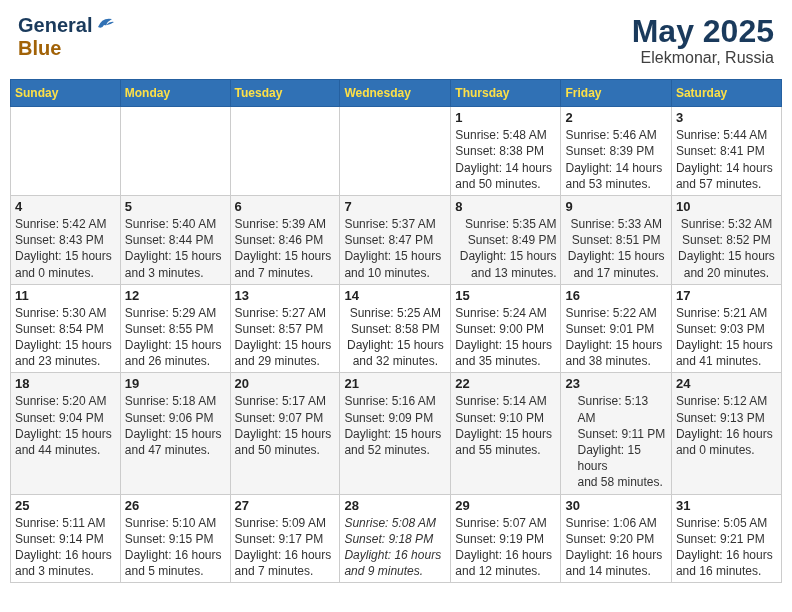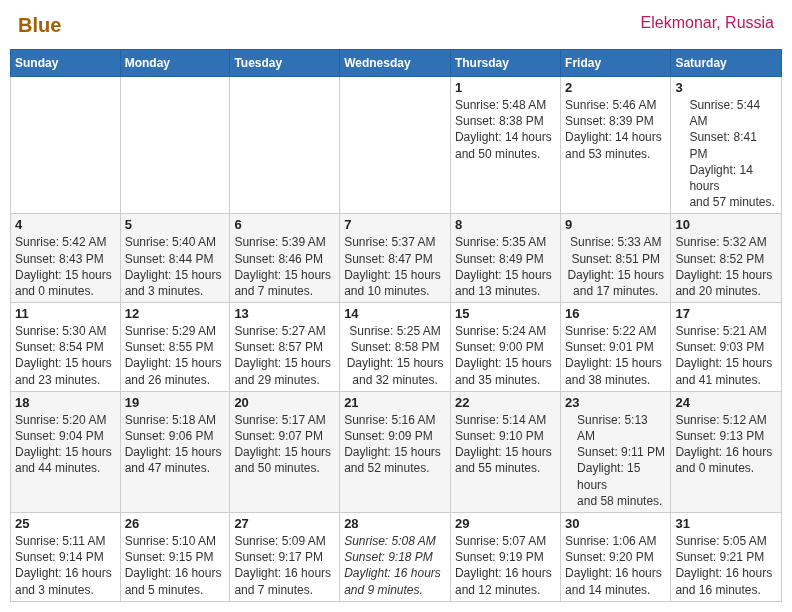--- a/index.html
+++ b/index.html
@@ -21,30 +21,30 @@
       text-align: right;
     }
     .month-title {
       font-size: 32px;
       font-weight: bold;
       color: #1a3a5c;
       line-height: 1.1;
     }
     .location-title {
       font-size: 16px;
-      color: #be185d;
+      color: #404040;
     }
     .calendar-table {
       width: 100%;
       border-collapse: collapse;
       font-size: 11px;
     }
     .calendar-table th {
       background: #3071b5;
-      color: #ffffff;
+      color: #fde047;
       padding: 6px 4px;
       text-align: left;
       font-size: 12px;
       font-weight: bold;
       border: 1px solid #2560a0;
     }
     .calendar-table td {
       border: 1px solid #ccc;
       vertical-align: top;
       padding: 3px 4px;
@@ -84,26 +84,33 @@
       font-size: 20px;
       font-weight: bold;
     }
   </style>
 </head>
 <body>
 
 <div class="header">
   <div class="logo-wrapper">
     <div>
+      <div style="display:flex;align-items:center;">
+        <span class="logo-text-general">General</span>
+        <svg width="22" height="22" viewBox="0 0 22 22" style="margin-left:2px;margin-top:-4px;">
+          <path d="M4 14 Q8 4 18 6 Q14 8 12 12 Q16 8 20 9 Q15 13 10 12 Q8 16 4 14Z" fill="#3071b5"></path>
+        </svg>
+      </div>
       <div>
         <span class="logo-text-blue">Blue</span>
       </div>
     </div>
   </div>
   <div class="title-block">
+    <div class="month-title">May 2025</div>
     <div class="location-title">Elekmonar, Russia</div>
   </div>
 </div>
 
 <table class="calendar-table">
   <thead>
     <tr>
     <th>Sunday</th>
         <th>Monday</th>
         <th>Tuesday</th>
@@ -128,21 +135,21 @@
         </td>
         <td>
           <div class="day-number">2</div>
           <div class="day-info" style="white-space: pre-line;">Sunrise: 5:46 AM
 Sunset: 8:39 PM
 Daylight: 14 hours
 and 53 minutes.</div>
         </td>
         <td>
           <div class="day-number">3</div>
-          <div class="day-info" style="white-space: pre-line; margin-left: 14px;">Sunrise: 5:44 AM
+          <div class="day-info" style="white-space: pre-line;">Sunrise: 5:44 AM
 Sunset: 8:41 PM
 Daylight: 14 hours
 and 57 minutes.</div>
         </td>
       </tr>
       <tr>
         <td>
           <div class="day-number">4</div>
           <div class="day-info" style="white-space: pre-line;">Sunrise: 5:42 AM
 Sunset: 8:43 PM
@@ -165,35 +172,35 @@
         </td>
         <td>
           <div class="day-number">7</div>
           <div class="day-info" style="white-space: pre-line;">Sunrise: 5:37 AM
 Sunset: 8:47 PM
 Daylight: 15 hours
 and 10 minutes.</div>
         </td>
         <td>
           <div class="day-number">8</div>
-          <div class="day-info" style="white-space: pre-line;">Sunrise: 5:35 AM
+          <div class="day-info" style="white-space: pre-line; text-align: right;">Sunrise: 5:35 AM
 Sunset: 8:49 PM
 Daylight: 15 hours
 and 13 minutes.</div>
         </td>
         <td>
           <div class="day-number">9</div>
           <div class="day-info" style="white-space: pre-line; text-align: center;">Sunrise: 5:33 AM
 Sunset: 8:51 PM
 Daylight: 15 hours
 and 17 minutes.</div>
         </td>
         <td>
           <div class="day-number">10</div>
-          <div class="day-info" style="white-space: pre-line;">Sunrise: 5:32 AM
+          <div class="day-info" style="white-space: pre-line; text-align: center;">Sunrise: 5:32 AM
 Sunset: 8:52 PM
 Daylight: 15 hours
 and 20 minutes.</div>
         </td>
       </tr>
       <tr>
         <td>
           <div class="day-number">11</div>
           <div class="day-info" style="white-space: pre-line;">Sunrise: 5:30 AM
 Sunset: 8:54 PM

